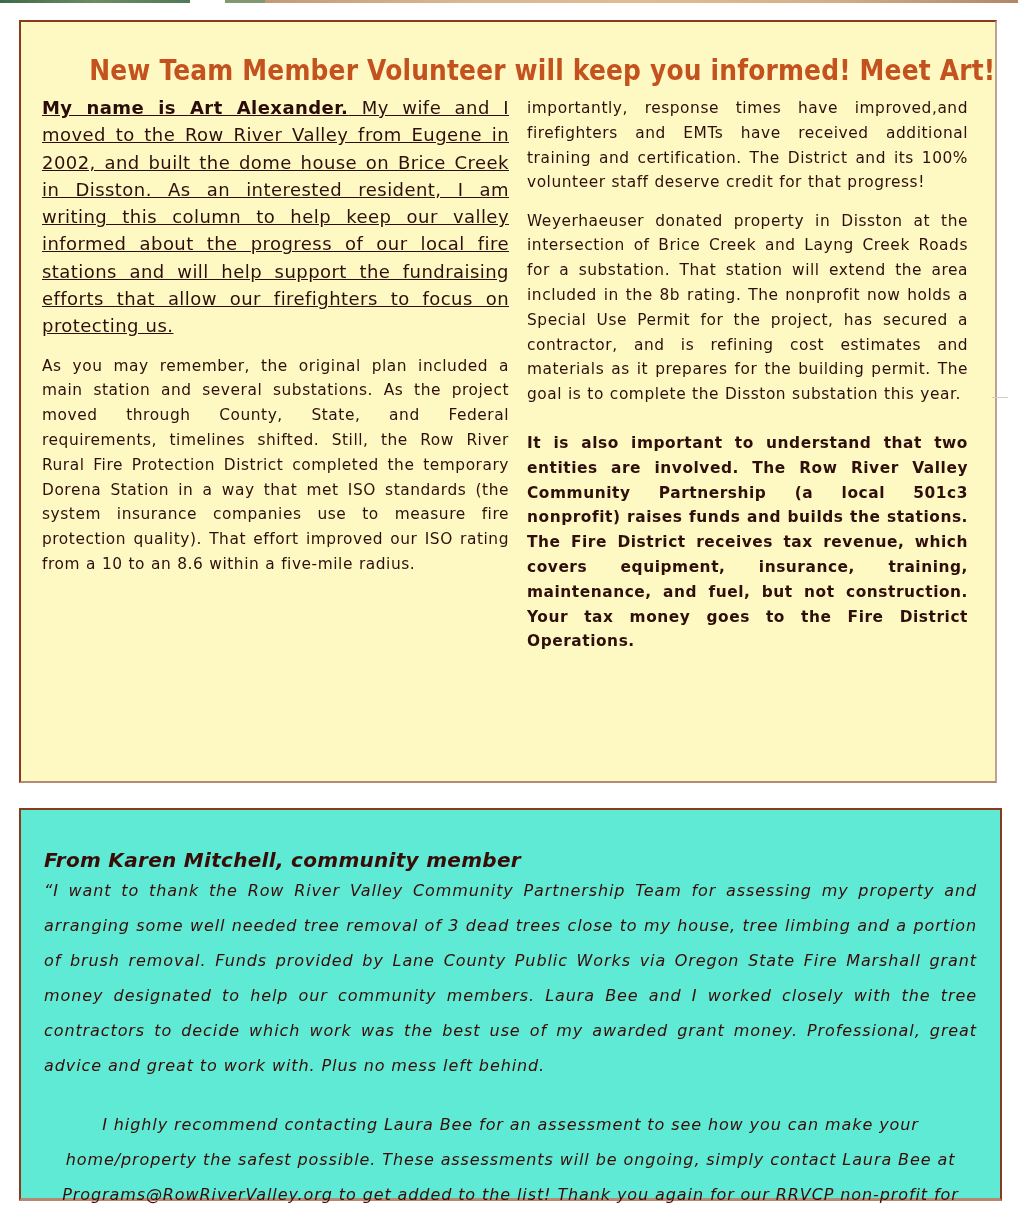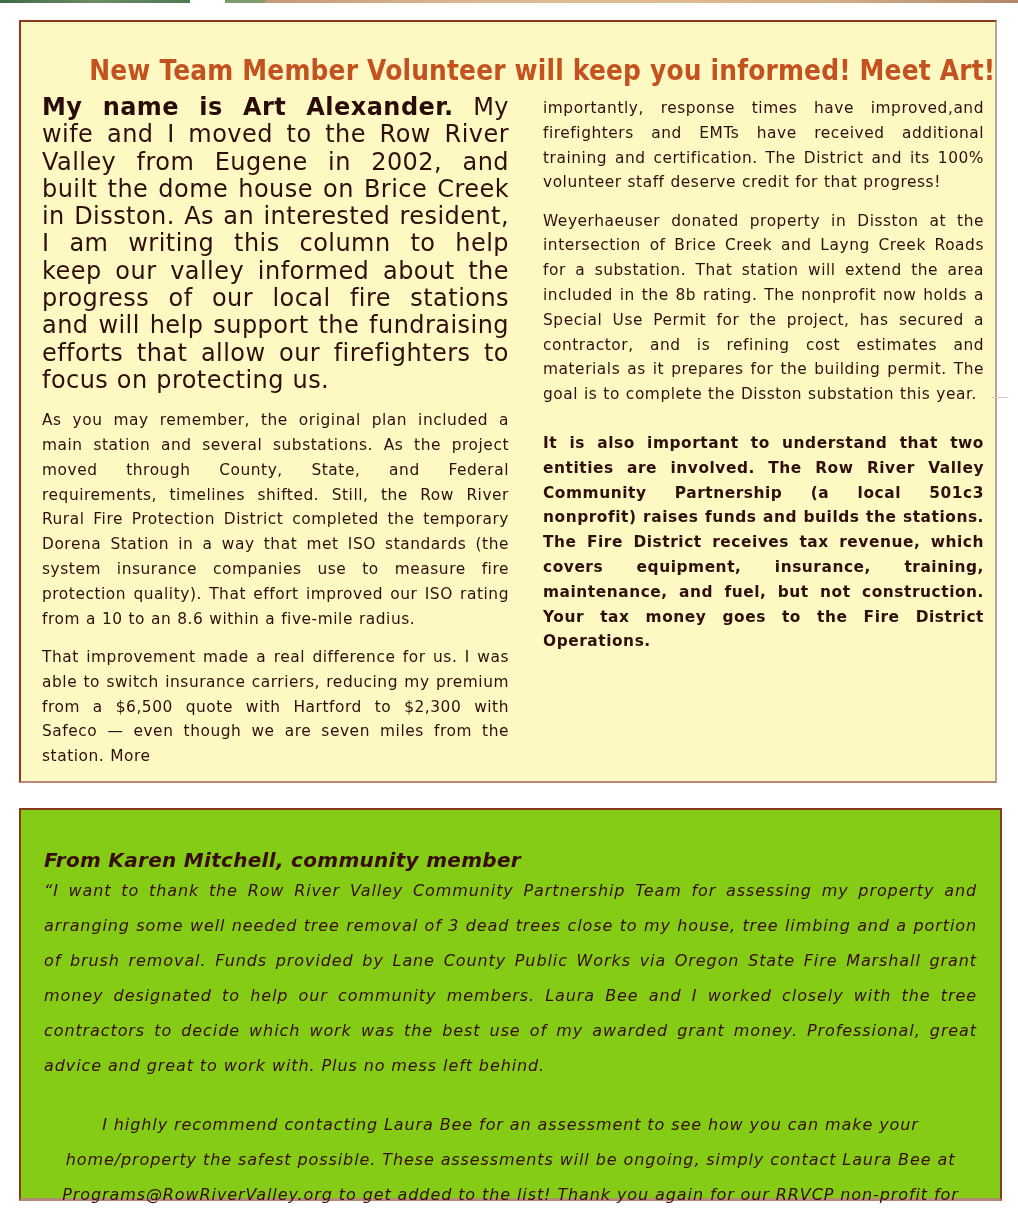--- a/index.html
+++ b/index.html
@@ -56,26 +56,27 @@
       font-size: 15.4px;
       line-height: 24.8px;
       text-align: justify;
       letter-spacing: 0.55px;
       word-spacing: 0.5px;
       color: #2e0f0c;
     }
     .col p { margin: 0 0 13.5px 0; }
     .col-left { left: 21px; width: 467px; }
     .col-left p.lead {
-      font-size: 24px;
+      font-size: 18px;
       line-height: 27.3px;
       letter-spacing: 0.45px;
       margin-bottom: 14px;
+      text-decoration: underline;
     }
-    .col-right { left: 522px; width: 441px; top: 74px; }
+    .col-right { left: 506px; width: 441px; top: 74px; }
     .col b, .col strong { font-weight: bold; color: #2a0b08; }
     .col p.bold-para { font-weight: bold; letter-spacing: 0.55px; margin-top: 24px; }
     .col p.spacer-after { margin-bottom: 26px; }
     .tick-mark {
       position: absolute;
       left: 992px;
       top: 397px;
       width: 16px;
       height: 1px;
       background: #d8c8c0;
@@ -84,21 +85,21 @@
     .testimonial-box {
       position: absolute;
       left: 19px;
       top: 808px;
       width: 983px;
       height: 393px;
       border-top: 2px solid #8a3a1a;
       border-left: 2px solid #8a3a1a;
       border-right: 2px solid #8a3a1a;
       border-bottom: 3px solid #b48a74;
-      background: #84cc16;
+      background: #5eead4;
       box-sizing: border-box;
     }
     .testimonial-heading {
       position: absolute;
       left: 23px;
       top: 21px;
       font-size: 20px;
       font-weight: bold;
       font-style: italic;
       letter-spacing: 0.3px;
@@ -140,21 +141,20 @@
   <div class="seg" style="width:40px;background:#7e9a6e;"></div>
   <div class="seg" style="flex:1;background:linear-gradient(90deg,#c49a76,#d8b690,#e0bc94,#d4ae88,#b08868);"></div>
 </div>
 
 <section class="article-box">
   <h1 class="article-title">New Team Member Volunteer will keep you informed! Meet Art!</h1>
 
   <div class="col col-left">
     <p class="lead"><b>My name is Art Alexander.</b><span> My wife and I moved to the Row River Valley from Eugene in 2002, and built the dome house on Brice Creek in Disston. As an interested resident, I am writing this column to help keep our valley informed about the progress of our local fire stations and will help support the fundraising efforts that allow our firefighters to focus on protecting us.</span></p>
     <p>As you may remember, the original plan included a main station and several substations. As the project moved through County, State, and Federal requirements, timelines shifted. Still, the Row River Rural Fire Protection District completed the temporary Dorena Station in a way that met ISO standards (the system insurance companies use to measure fire protection quality). That effort improved our ISO rating from a 10 to an 8.6 within a five-mile radius.</p>
-    <p>That improvement made a real difference for us. I was able to switch insurance carriers, reducing my premium from a $6,500 quote with Hartford to $2,300 with Safeco — even though we are seven miles from the station. More</p>
   </div>
 
   <div class="col col-right">
     <p>importantly, response times have improved,and firefighters and EMTs have received additional training and certification. The District and its 100% volunteer staff deserve credit for that progress!</p>
     <p>Weyerhaeuser donated property in Disston at the intersection of Brice Creek and Layng Creek Roads for a substation. That station will extend the area included in the 8b rating. The nonprofit now holds a Special Use Permit for the project, has secured a contractor, and is refining cost estimates and materials as it prepares for the building permit. The goal is to complete the Disston substation this year.</p>
     <p class="bold-para spacer-after">It is also important to understand that two entities are involved. The Row River Valley Community Partnership (a local 501c3 nonprofit) raises funds and builds the stations. The Fire District receives tax revenue, which covers equipment, insurance, training, maintenance, and fuel, but not construction. Your tax money goes to the Fire District Operations.</p>
   </div>
 </section>
 
 <div class="tick-mark"></div>

